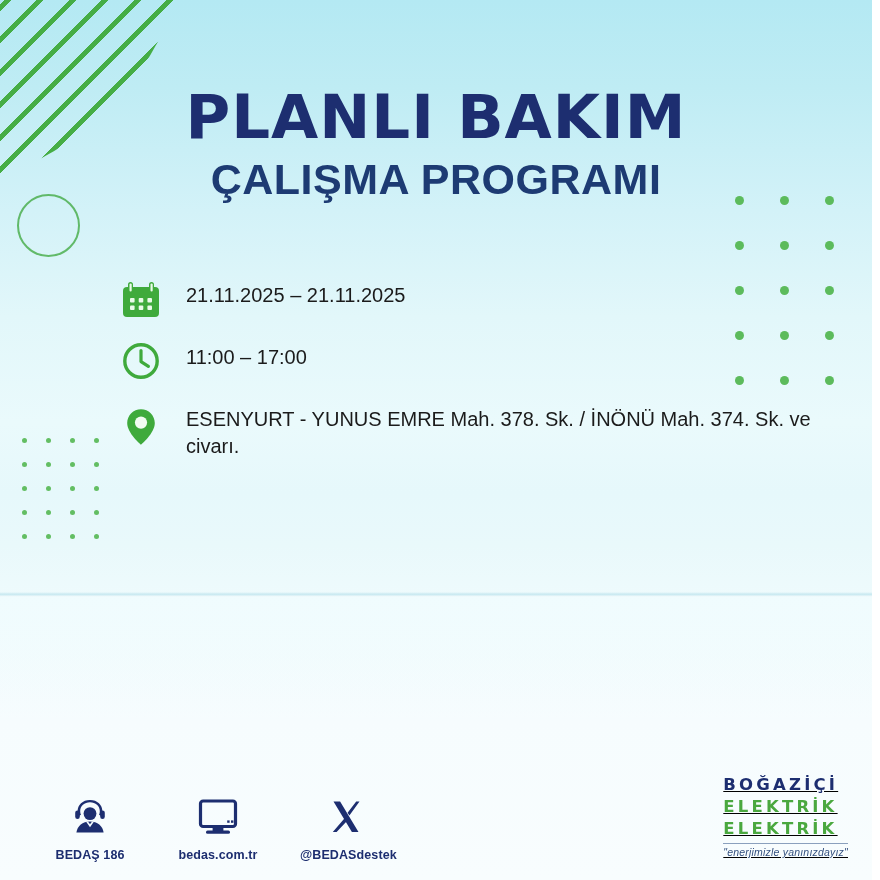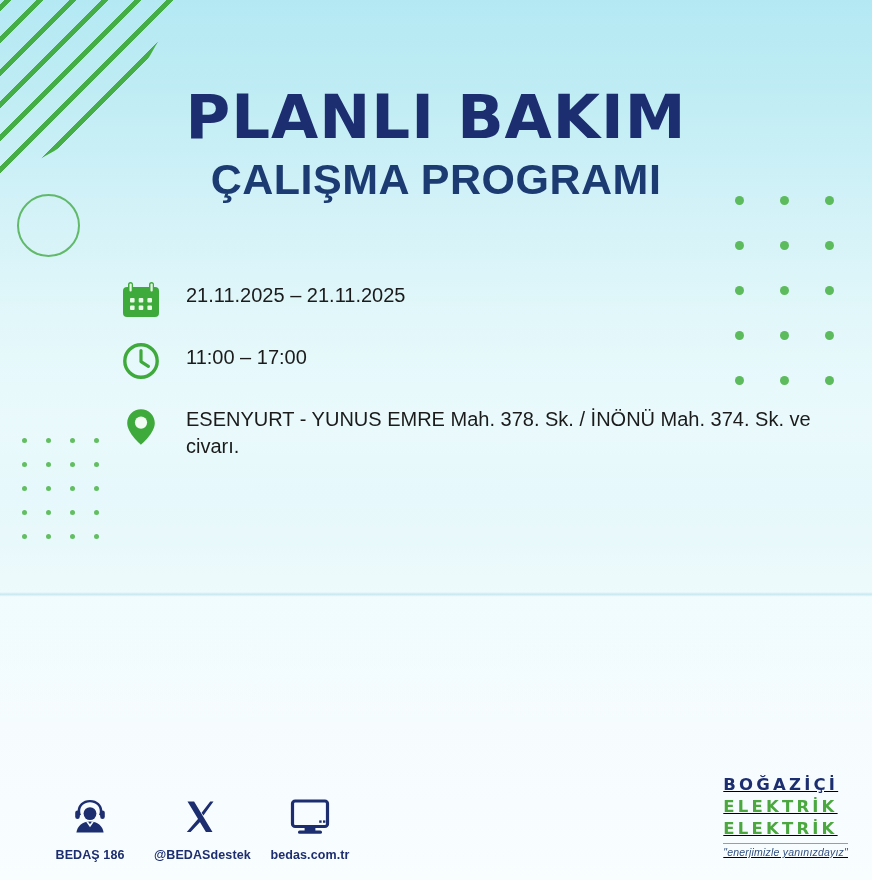--- a/index.html
+++ b/index.html
@@ -113,21 +113,21 @@
     font-family:"Liberation Sans", sans-serif;
   }
   #row-date  { margin-bottom:16px; }
   #row-time  { margin-bottom:20px; }
   #row-work  { margin-bottom:12px; }
   #row-location .txt { padding-top:2px; }
 
   
   .footer-links {
     position:absolute; left:44px; bottom:18px;
-    display:flex; align-items:flex-end; gap:18px;
+    display:flex; align-items:flex-end; gap:36px;
   }
   .flink { width:92px; text-align:center; }
   .flink .g { height:48px; display:flex; align-items:flex-end; justify-content:center; }
   .flink .lbl {
     margin-top:8px; font-size:12.5px; font-weight:bold;
     color:#1d2e70; letter-spacing:.1px; white-space:nowrap;
     font-family:"Liberation Sans", sans-serif;
   }
 
   .brand { position:absolute; right:24px; bottom:22px; text-align:left;text-decoration:underline; }
@@ -257,37 +257,37 @@
           <path d="M23 27.4 c-7.4 0 -12.8 4.4 -13.6 11.1 h27.2 C35.8 31.8 30.4 27.4 23 27.4 z" fill="#1d2e70"></path>
           <path d="M19.3 27.9 L23 33.2 l3.7 -5.3 -1.6 -.4 -2.1 2.7 -2.1 -2.7 z" fill="#f4fbfd"></path>
         </svg>
       </div>
       <div class="lbl">BEDAŞ 186</div>
     </div>
 
     <div class="flink">
       <div class="g">
         <svg width="46" height="46" viewBox="0 0 46 46">
-          <path d="M10.5 7.5 h6.6 L35.5 38 h-6.6 z M9.8 38 L21.4 24.4 l2.1 3.1 L13.6 38 z M24.6 18.8 L33.2 7.5 h3.3 L26.4 21.6 z" fill="#1d2e70"></path>
-        </svg>
-      </div>
-      <div class="lbl">@BEDASdestek</div>
-    </div>
-
-    <div class="flink">
-      <div class="g">
-        <svg width="46" height="46" viewBox="0 0 46 46">
           <rect x="5.5" y="7" width="35" height="25.5" rx="2.6" fill="none" stroke="#1d2e70" stroke-width="3.2"></rect>
           <rect x="17.6" y="32.5" width="10.8" height="4.6" fill="#1d2e70"></rect>
           <rect x="11" y="36.6" width="24" height="3.2" rx="1.6" fill="#1d2e70"></rect>
           <rect x="32.2" y="26.4" width="2.4" height="2.4" fill="#1d2e70"></rect>
           <rect x="36" y="26.4" width="2.4" height="2.4" fill="#1d2e70"></rect>
         </svg>
       </div>
       <div class="lbl">bedas.com.tr</div>
+    </div>
+
+    <div class="flink">
+      <div class="g">
+        <svg width="46" height="46" viewBox="0 0 46 46">
+          <path d="M10.5 7.5 h6.6 L35.5 38 h-6.6 z M9.8 38 L21.4 24.4 l2.1 3.1 L13.6 38 z M24.6 18.8 L33.2 7.5 h3.3 L26.4 21.6 z" fill="#1d2e70"></path>
+        </svg>
+      </div>
+      <div class="lbl">@BEDASdestek</div>
     </div>
 
   </div>
 
   <div class="brand">
     <div class="ln l1">BOĞAZİÇİ</div>
     <div class="ln l2">ELEKTRİK</div>
     <div class="ln l3">ELEKTRİK</div>
     <div class="rule"></div>
     <div class="tag">"enerjimizle yanınızdayız"</div>

